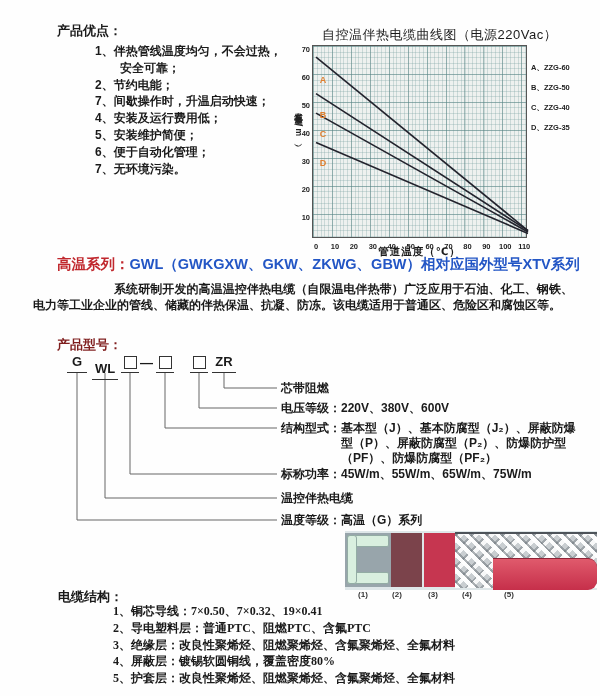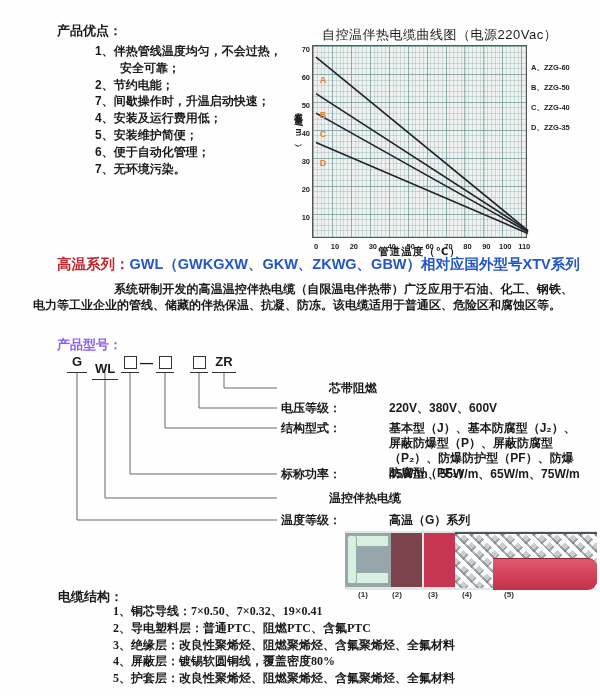--- a/index.html
+++ b/index.html
@@ -49,21 +49,21 @@
   
   .model-title{left:57px;top:336px;font-size:13px;font-weight:bold;}
   .model-diagram{left:33px;top:352px;width:555px;height:180px;}
   .model-diagram svg{position:absolute;left:0;top:0;}
   .code-part{position:absolute;top:2px;text-align:center;font-size:13px;font-weight:bold;
              border-bottom:1px solid #333;padding-bottom:3px;height:15px;box-sizing:content-box;}
   .code-box{width:11px;height:11px;border:1px solid #333;margin:2px auto 0 auto;background:#fff;}
   .code-dash{position:absolute;top:3px;font-size:13px;font-weight:bold;}
   .model-label{position:absolute;left:248px;display:flex;font-size:12px;font-weight:bold;line-height:15px;width:300px;}
   .model-label .pfx{flex:0 0 auto;white-space:nowrap;}
-  .model-label .cnt{flex:1 1 auto;margin-left:48px;}
+  .model-label .cnt{flex:1 1 auto;}
 
   
   .cable-img{left:345px;top:531px;width:252px;height:59px;background:#dfe7e9;}
   .cs1-top,.cs1-bot,.cs1-cap{position:absolute;background:#d9efdf;border:1px solid #93aca4;box-sizing:border-box;}
   .cs1-bg{position:absolute;left:0;top:2px;width:46px;height:54px;background:#98a5ab;}
   .cs1-top{left:2px;top:4px;width:42px;height:12px;border-radius:2px;}
   .cs1-bot{left:2px;top:41px;width:42px;height:12px;border-radius:2px;}
   .cs1-cap{left:2px;top:4px;width:10px;height:49px;border-radius:3px;}
   .cs2{position:absolute;left:46px;top:2px;width:31px;height:54px;background:#7b434b;}
   .cs3{position:absolute;left:79px;top:2px;width:31px;height:54px;background:#c63650;}
@@ -75,21 +75,21 @@
   .cs5{position:absolute;left:148px;top:27px;width:104px;height:31px;background:linear-gradient(#e05a6c,#c62f4a);
        border-radius:0 9px 9px 0;border-top:1px solid #8c2437;}
   .cable-img-labels{left:345px;top:590px;width:252px;height:12px;font-size:8px;font-weight:bold;color:#333;}
   .cable-img-labels span{position:absolute;width:24px;text-align:center;}
   .cable-title{left:58px;top:588px;font-size:13px;font-weight:bold;text-align:center;}
   .cable-list{left:113px;top:603px;width:470px;font-size:12px;font-weight:bold;line-height:16.8px;}
   .cable-list .row{white-space:nowrap;font-family:Liberation Serif, serif;}
 
   .red{color:#c0272d;}
   .blue{color:#2356c5;}
-  .green{color:#8b5cf6;}
+  .green{color:#7f1d1d;}
 </style>
 </head>
 <body>
 
 <div class="abs adv-title">产品优点：</div>
 <div class="abs adv-list">
   <div class="row">1、伴热管线温度均匀，不会过热，</div>
   <div class="row wrap2">安全可靠；</div>
   <div class="row">2、节约电能；</div>
   <div class="row">7、间歇操作时，升温启动快速；</div>

